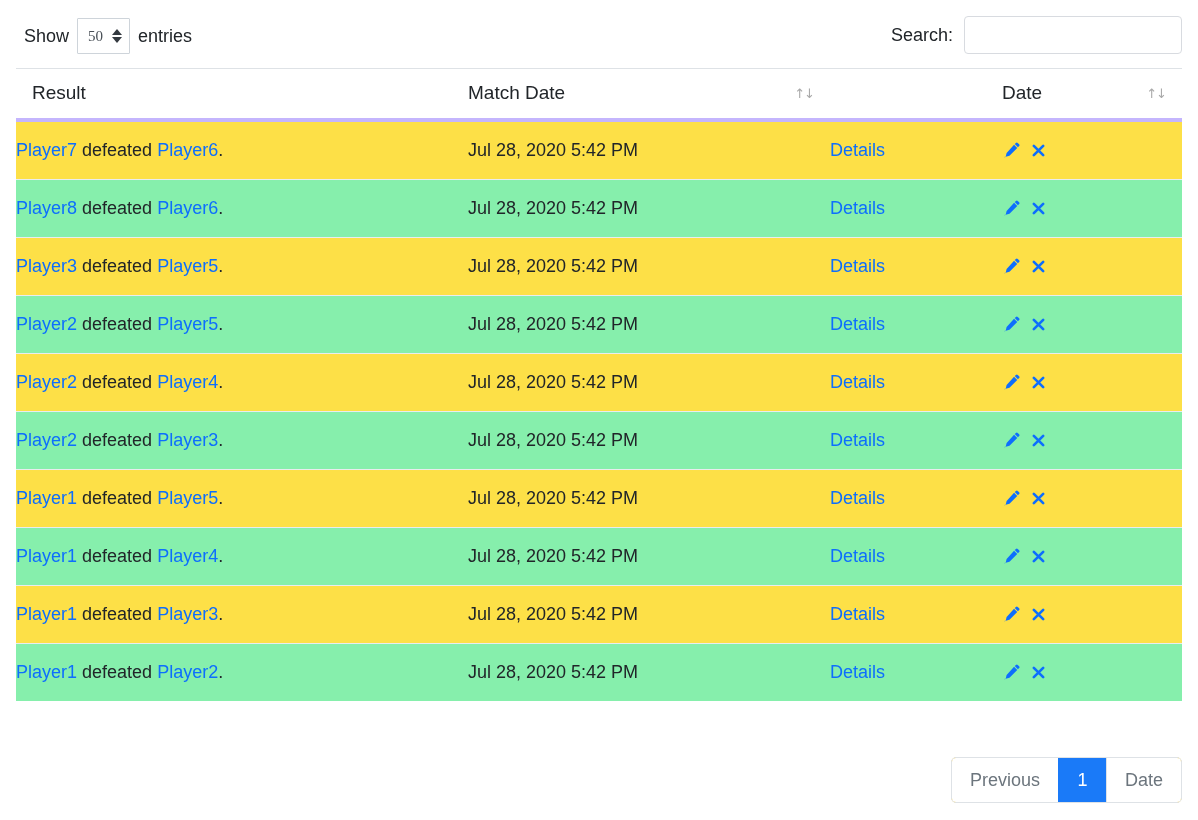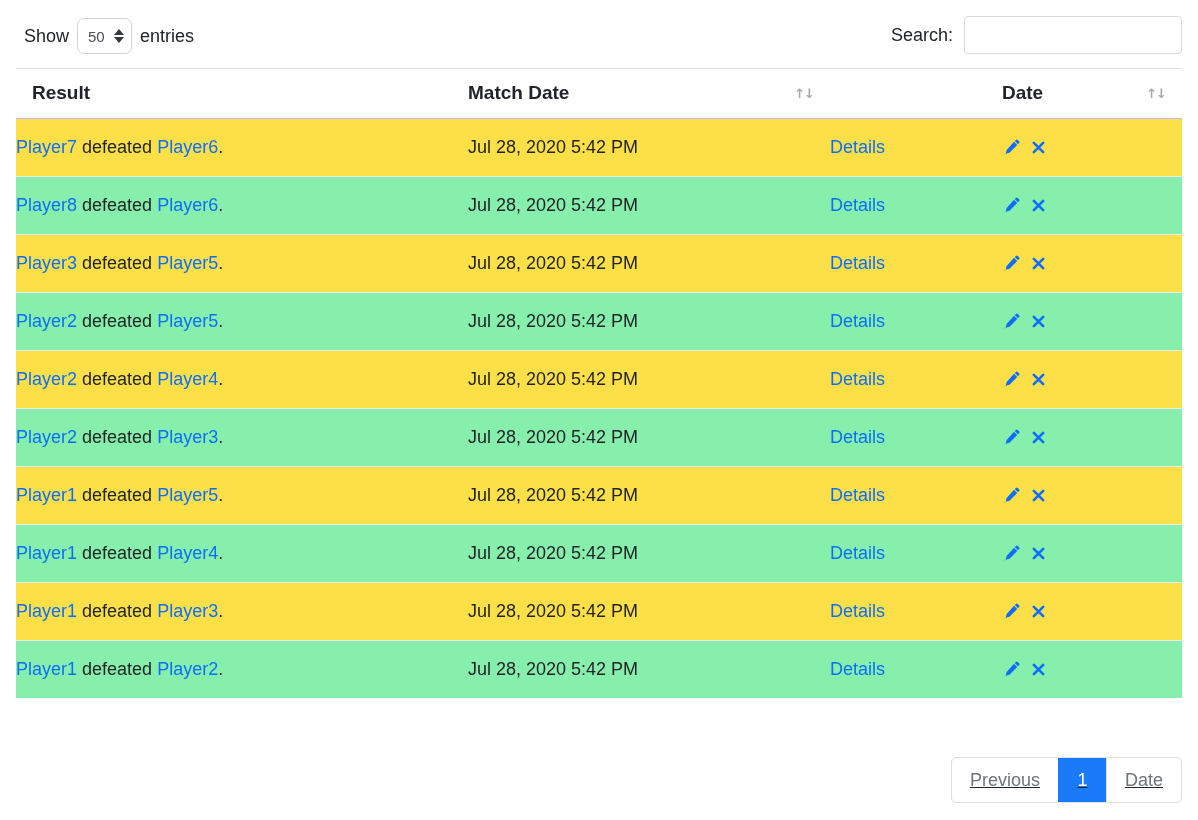--- a/index.html
+++ b/index.html
@@ -19,24 +19,24 @@
   }
   .length-ctl {
     position: absolute; left: 8px; top: 18px;
     display: flex; align-items: center; gap: 8px;
     font-size: 18px; color: #212529; white-space: nowrap;
   }
   .length-ctl .lbl { font-size: 18px; }
   .select-wrap { position: relative; display: inline-block; }
   select.entries-select {
     appearance: none; -webkit-appearance: none; -moz-appearance: none;
-    font-family: Liberation Sans, sans-serif;
+    font-family: Liberation Serif, serif;
     font-size: 15px; color: #495057;
     background: #ffffff;
-    border: 1px solid #ced4da; border-radius: 7px;
+    border: 1px solid #ced4da; border-radius: 1px;
     padding: 6px 26px 6px 10px;
     height: 36px; line-height: 1;
     outline: none;
   }
   .sel-arrows {
     position: absolute; right: 8px; top: 50%; transform: translateY(-50%);
     pointer-events: none; display: flex; flex-direction: column;
     align-items: center; justify-content: center; gap: 2px;
     color: #495057;
   }
@@ -58,22 +58,22 @@
     padding: 6px 10px; font-size: 15px;
     font-family: "Liberation Sans", sans-serif;
     color: #495057; background: #fff; outline: none;
   }
 
   
   .tbl-wrap { position: absolute; left: 16px; top: 68px; width: 1166px; }
   table.dt { width: 1166px; border-collapse: collapse; }
   table.dt thead th {
     border-top: 1px solid #dee2e6;
-    border-bottom: 1px solid #c4b5fd;
-    font-size: 19px; font-weight: bold; color: #212529;
+    border-bottom: 4px solid #c4b5fd;
+    font-size: 19px; font-weight: normal; color: #212529;
     text-align: left; padding: 13px 0 14px 0;
     vertical-align: middle; white-space: nowrap;
   }
   th.c-result { width: 452px; padding-left: 16px !important; }
   th.c-date   { width: 362px; }
   th.c-det    { width: 172px; }
   th.c-admin  { width: 180px; }
   .th-inner { display: flex; align-items: center; justify-content: space-between; padding-right: 16px; }
   .sort-ico {
     font-size: 13px; color: #a9a9a9; letter-spacing: -1px;
@@ -98,21 +98,20 @@
              width: 18px; height: 20px; color: #0d6efd; cursor: pointer; }
   .ico-btn svg { display: block; }
 
   
   .footer { position: absolute; left: 16px; top: 757px; width: 1166px; height: 60px; }
   .info { position: absolute; left: 0; top: 14px; font-size: 18px; color: #212529; white-space: nowrap; }
   .pager {
     position: absolute; right: 0; top: 0;
     display: flex; border: 1px solid #dee2e6; border-radius: 5px; overflow: hidden;
     background: #eab308;
-    text-decoration: underline;
   }
   .pg {
     font-size: 18px; line-height: 1;
     padding: 13px 18px; color: #6c757d; background: #fff;
     border-left: 1px solid #dee2e6; cursor: pointer; user-select: none;
     font-family: "Liberation Sans", sans-serif;
   }
   .pg:first-child { border-left: none; }
   .pg.num { color: #0d6efd; min-width: 48px; text-align: center; }
   .pg.num.active { background: #1a7af8; color: #ffffff; border-color: #1a7af8; }

